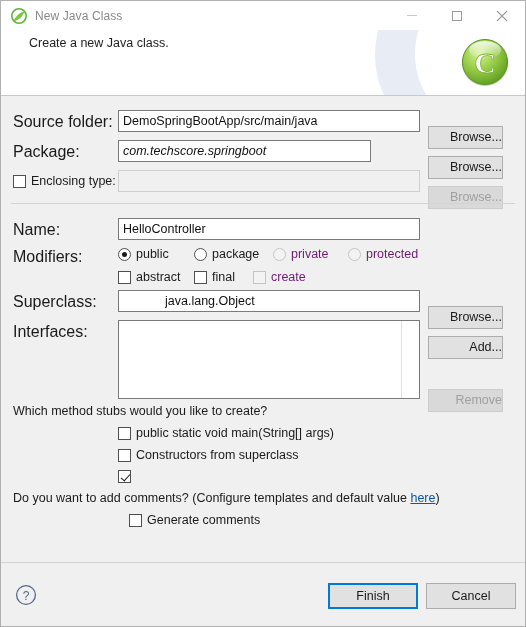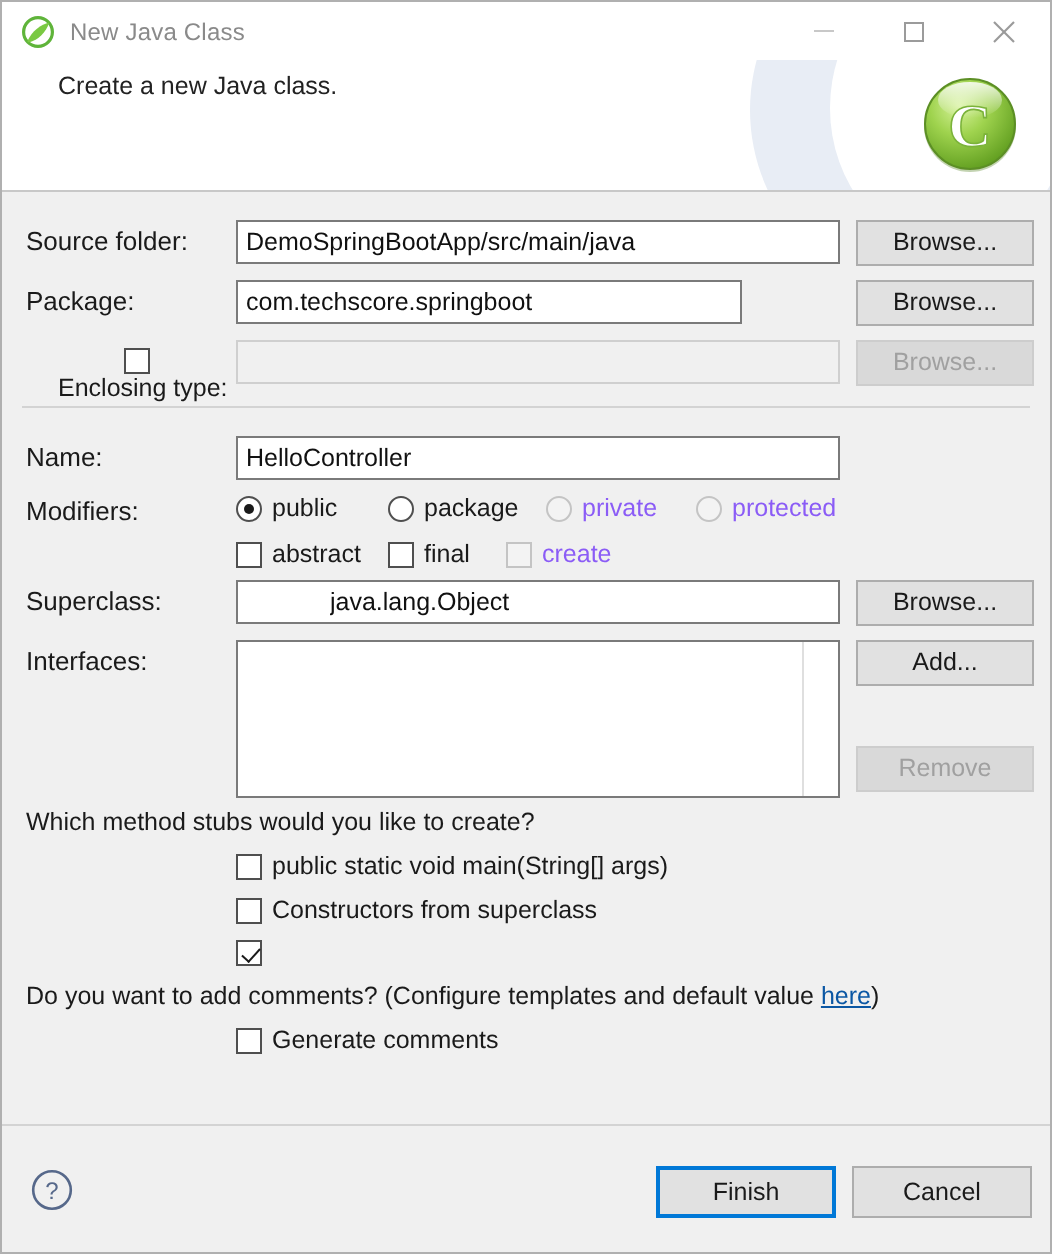--- a/index.html
+++ b/index.html
@@ -131,21 +131,21 @@
   .row {
     position: absolute;
     left: 0;
     right: 0;
     height: 22px;
   }
   .lbl {
     position: absolute;
     left: 12px;
     top: 3px;
-    font-size: 13px;
+    font-size: 16px;
     color: #1a1a1a;
     white-space: nowrap;
   }
 
   input.txt {
     position: absolute;
     left: 117px;
     top: 0;
     height: 22px;
     box-sizing: border-box;
@@ -159,32 +159,33 @@
   }
   input.txt.disabled {
     background: #f0f0f0;
     border: 1px solid #cfcfcf;
     color: #9d9d9d;
   }
 
   .btn {
     position: absolute;
     left: 427px;
-    width: 89px;
+    width: 75px;
     height: 23px;
     box-sizing: border-box;
     border: 1px solid #adadad;
     background: #e1e1e1;
     font-family: "Liberation Sans", sans-serif;
     font-size: 12.5px;
     color: #1a1a1a;
-    text-align: center;
+    text-align: right;
     line-height: 21px;
     padding: 0;
     cursor: default;
+    margin-top: 16px;
   }
   .btn.disabled {
     color: #a0a0a0;
     border: 1px solid #cdcdcd;
     background: #d9d9d9;
   }
 
   .sep {
     position: absolute;
     left: 10px;
@@ -195,21 +196,21 @@
 
   
   .ctl {
     position: absolute;
     font-size: 12.5px;
     color: #1a1a1a;
     white-space: nowrap;
     display: flex;
     align-items: center;
   }
-  .ctl.disabled { color: #8b5cf6; }
+  .ctl.disabled { color: #701a75; }
   .box {
     width: 13px;
     height: 13px;
     box-sizing: border-box;
     border: 1px solid #4f4f4f;
     background: #ffffff;
     margin-right: 5px;
     flex: 0 0 auto;
     position: relative;
   }
@@ -377,26 +378,26 @@
   <div class="content">
 
     <div class="row" style="top:14px;">
       <span class="lbl">Source folder:</span>
       <input class="txt" style="width: 302px;" type="text" readonly="" value="DemoSpringBootApp/src/main/java">
       <button class="btn" style="top:0;">Browse...</button>
     </div>
 
     <div class="row" style="top:44px;">
       <span class="lbl">Package:</span>
-      <input class="txt" style="width: 253px;" type="text" readonly="" value="com.techscore.springboot">
+      <input class="txt" style="width: 253px; font-style: italic;" type="text" readonly="" value="com.techscore.springboot">
       <button class="btn" style="top:0;">Browse...</button>
     </div>
 
     <div class="row" style="top:74px;">
-      <span class="ctl" style="left:28px; top:4px;flex-direction:column;">
+      <span class="ctl" style="left:12px; top:4px;">
         <span class="box"></span>
         <span>Enclosing type:</span>
       </span>
       <input class="txt disabled" style="width: 302px;" type="text" readonly="" disabled="" value="">
       <button class="btn disabled" style="top:0;">Browse...</button>
     </div>
 
     <div class="sep" style="top:107px;"></div>
 
     <div class="row" style="top:122px;">
@@ -462,21 +463,21 @@
     <span class="ctl" style="left:117px; top:352px;">
       <span class="box"></span>
       <span>Constructors from superclass</span>
     </span>
     <span class="ctl" style="left:117px; top:374px;">
       <span class="box checked"></span>
     </span>
 
     <span class="qtext" style="top:395px;"><span>Do you want to add comments? (Configure templates and default value </span><a class="link" href="#">here</a><span>)</span></span>
 
-    <span class="ctl" style="left:117px; top:417px;text-align:right;">
+    <span class="ctl" style="left:128px; top:417px;text-align:right;">
       <span class="box"></span>
       <span>Generate comments</span>
     </span>
   </div>
 
   <div class="footer">
     <svg class="help-icon" viewBox="0 0 22 22">
       <circle cx="11" cy="11" r="9.4" fill="none" stroke="#56688a" stroke-width="1.3"></circle>
       <text x="11" y="15.6" font-family="'Liberation Sans', sans-serif" font-size="12" fill="#56688a" text-anchor="middle">?</text>
     </svg>

